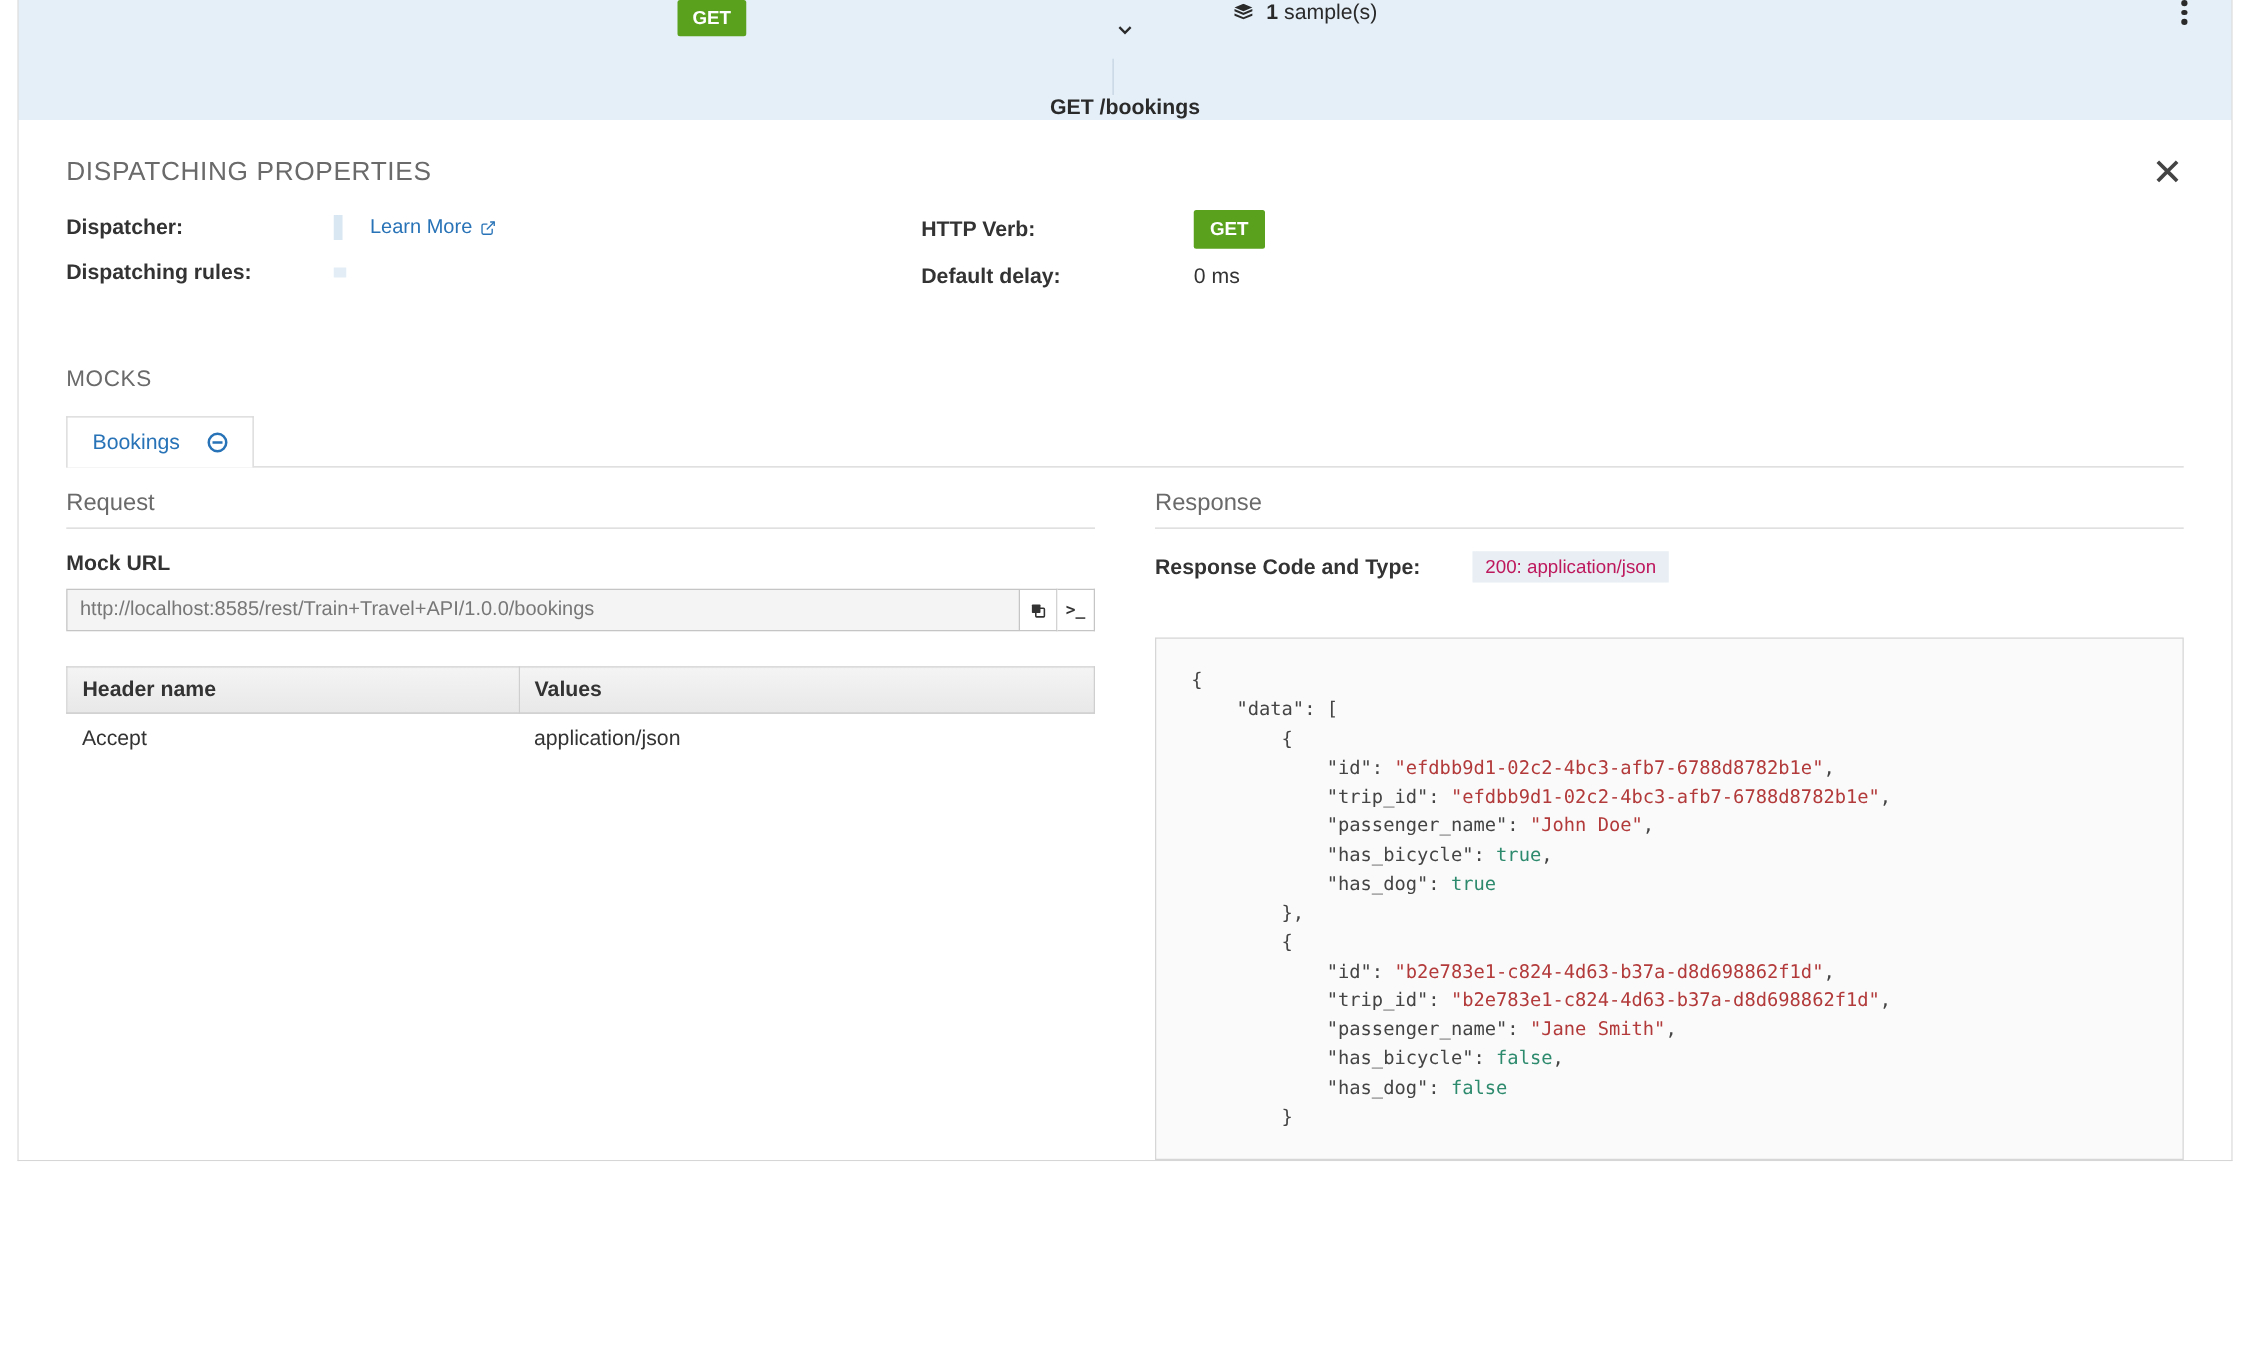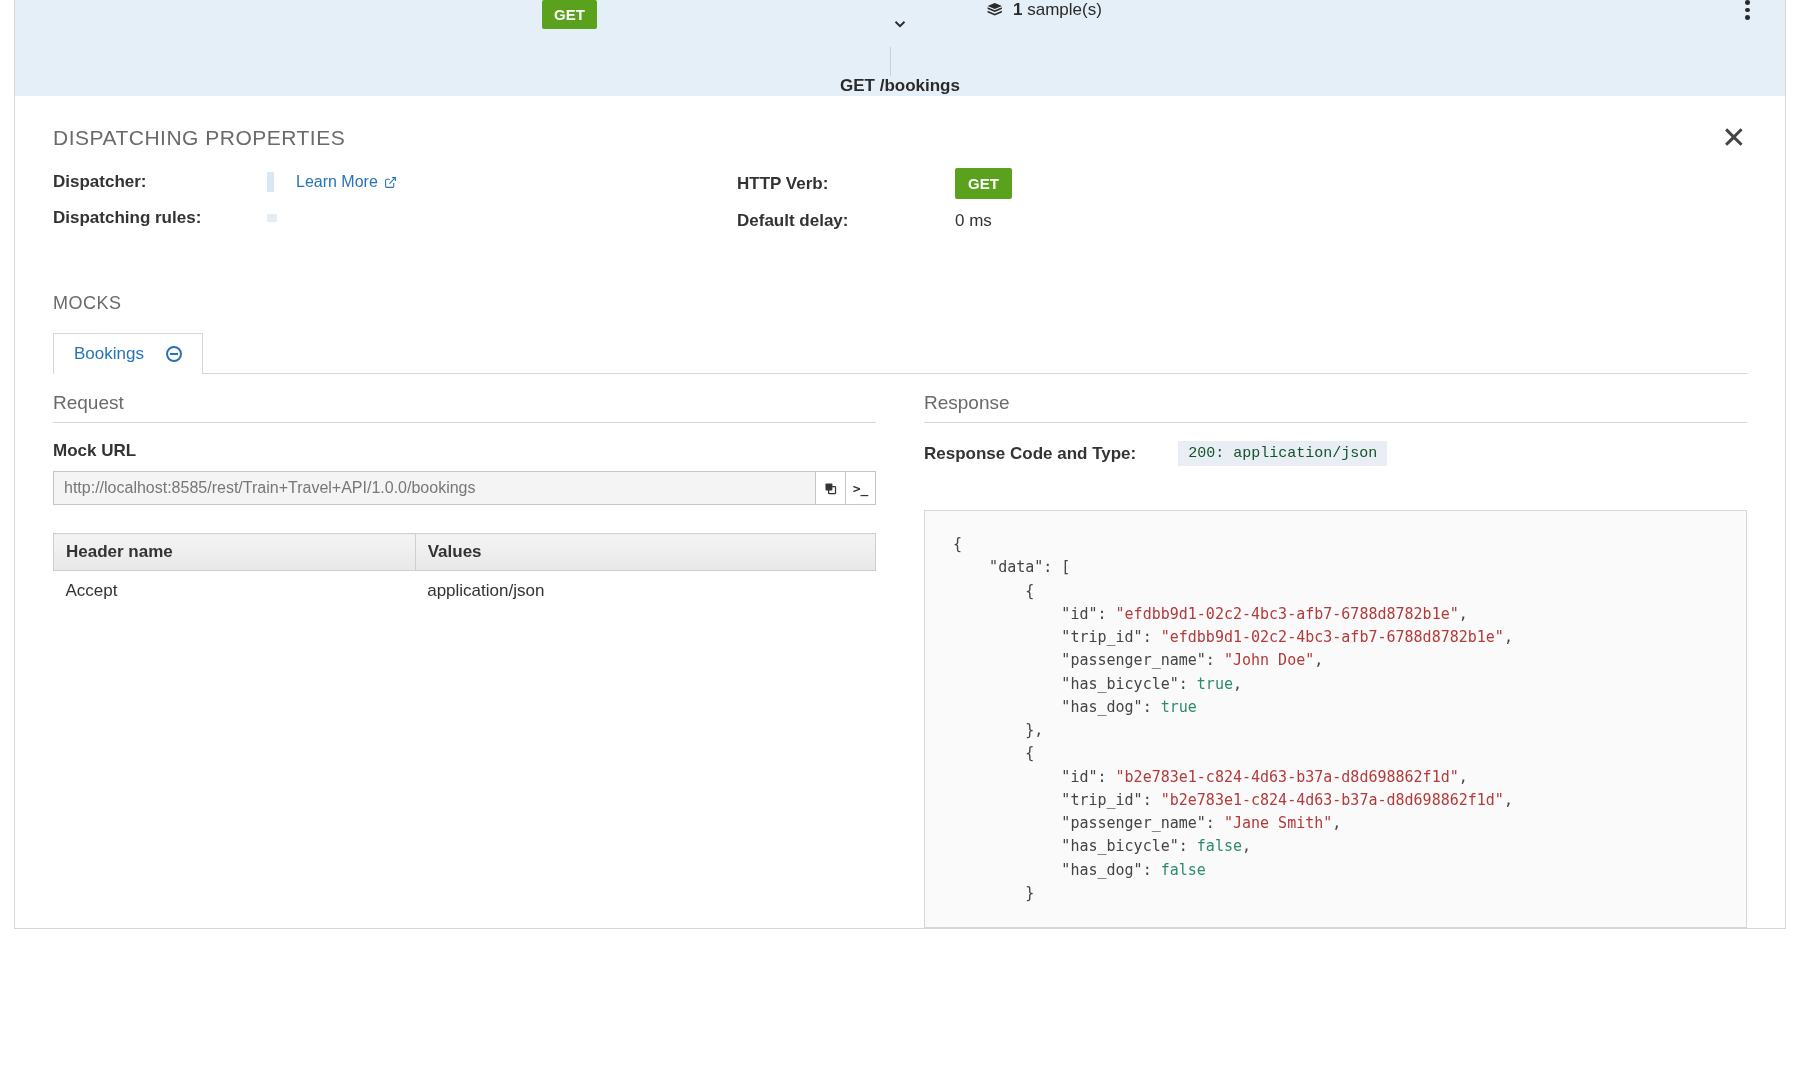--- a/index.html
+++ b/index.html
@@ -249,22 +249,22 @@
     align-items: center;
     gap: 42px;
     margin-bottom: 44px;
   }
   .resp-label {
     font-weight: 700;
     font-size: 17px;
   }
   .code-chip {
     background: #e8eef3;
-    color: #14532d;
-    font-family: Liberation Mono, monospace;
+    color: #be185d;
+    font-family: Liberation Sans, sans-serif;
     font-size: 15px;
     padding: 4px 10px;
   }
   .code-block {
     border: 1px solid #d6d6d6;
     background: #fafafa;
     padding: 22px 28px;
     font-family: "SFMono-Regular", Menlo, Consolas, monospace;
     font-size: 15px;
     line-height: 1.55;

